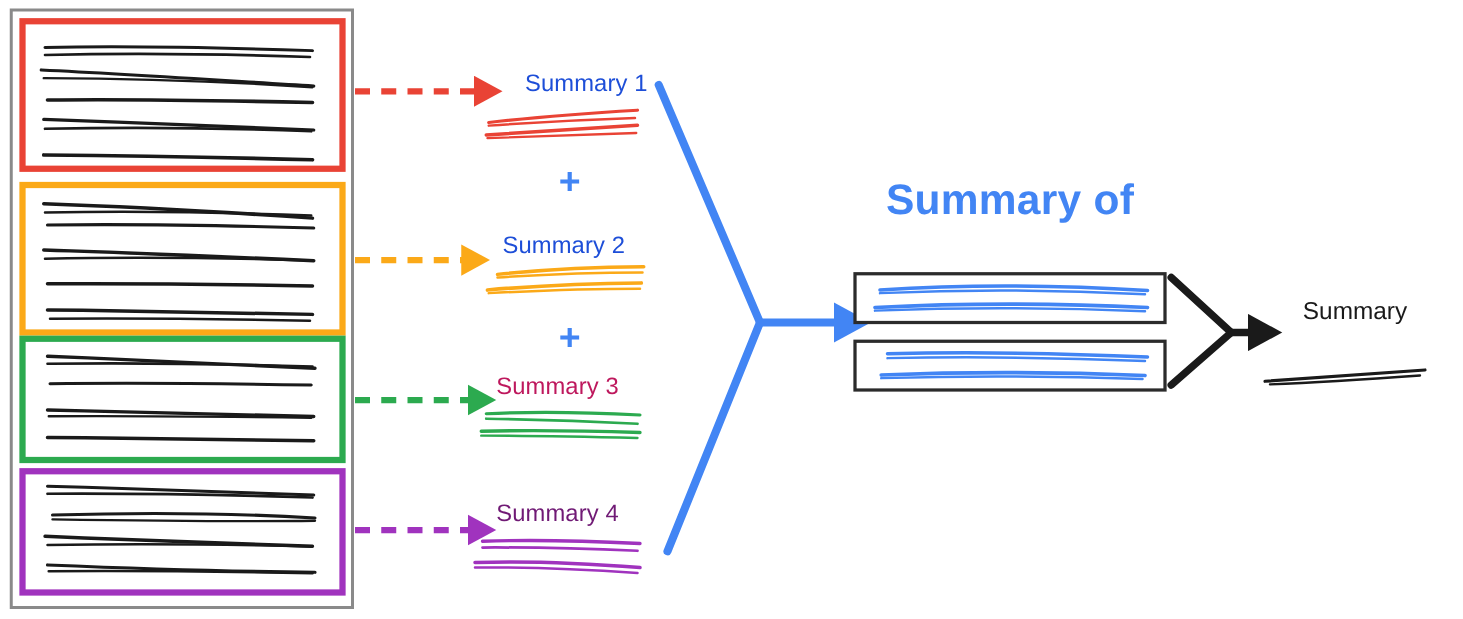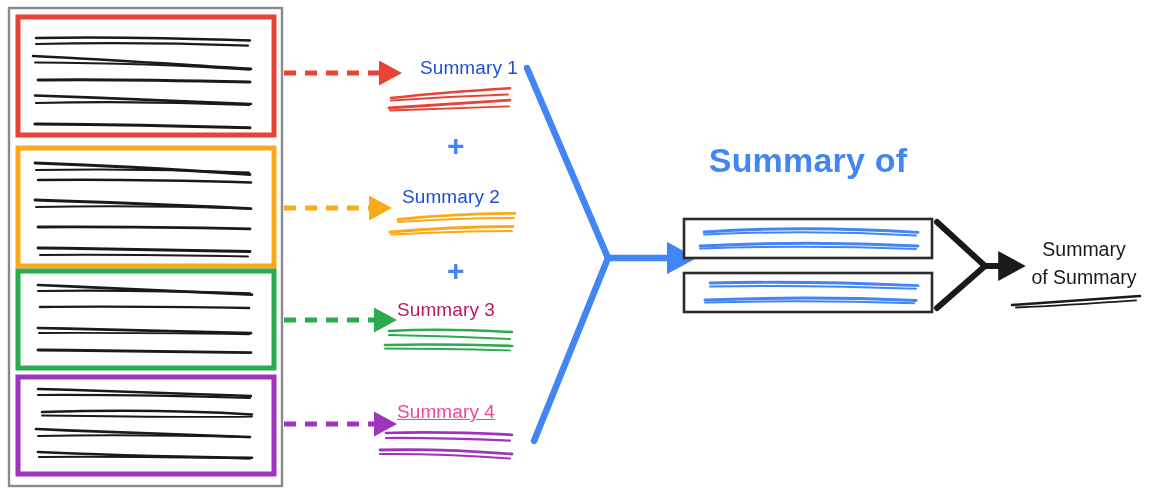--- a/index.html
+++ b/index.html
@@ -177,28 +177,27 @@
       <path d="M1016,307.5 C1062,305.6 1105,302.6 1136,300.4" stroke-width="1.9"></path>
     </g>
   </svg>
 
   <div class="lbl sum-lbl" style="left:420px; top:57px; color:#1d4ed8;">Summary 1</div>
 
   <div class="lbl sum-lbl" style="left:402px; top:186px; color:#1d4ed8;">Summary 2</div>
 
   <div class="lbl sum-lbl" style="left:397px; top:299px; color:#be185d;">Summary 3</div>
 
-  <div class="lbl sum-lbl" style="left:397px; top:401px; color:#ec4899;text-decoration:underline;">Summary 4</div>
+  <div class="lbl sum-lbl" style="left:397px; top:401px; color:#701a75;">Summary 4</div>
 
   <div class="lbl" style="left:447px; top:128px; color:#4285F4; font-size:30px; font-weight:700;">+</div>
 
   <div class="lbl" style="left:447px; top:253px; color:#4285F4; font-size:30px; font-weight:700;">+</div>
 
   <div style="position:absolute; left:688px; top:138px; width:240px; color:#4285F4;" class="sos-lbl">
     <div>Summary of</div>
   </div>
 
   <div class="final-lbl" style="position:absolute; left:1008px; top:195px; width:152px;margin-top:41px;">
     <div>Summary</div>
-    <div>of Summary</div>
   </div>
 
 </div>
 
 </body></html>

